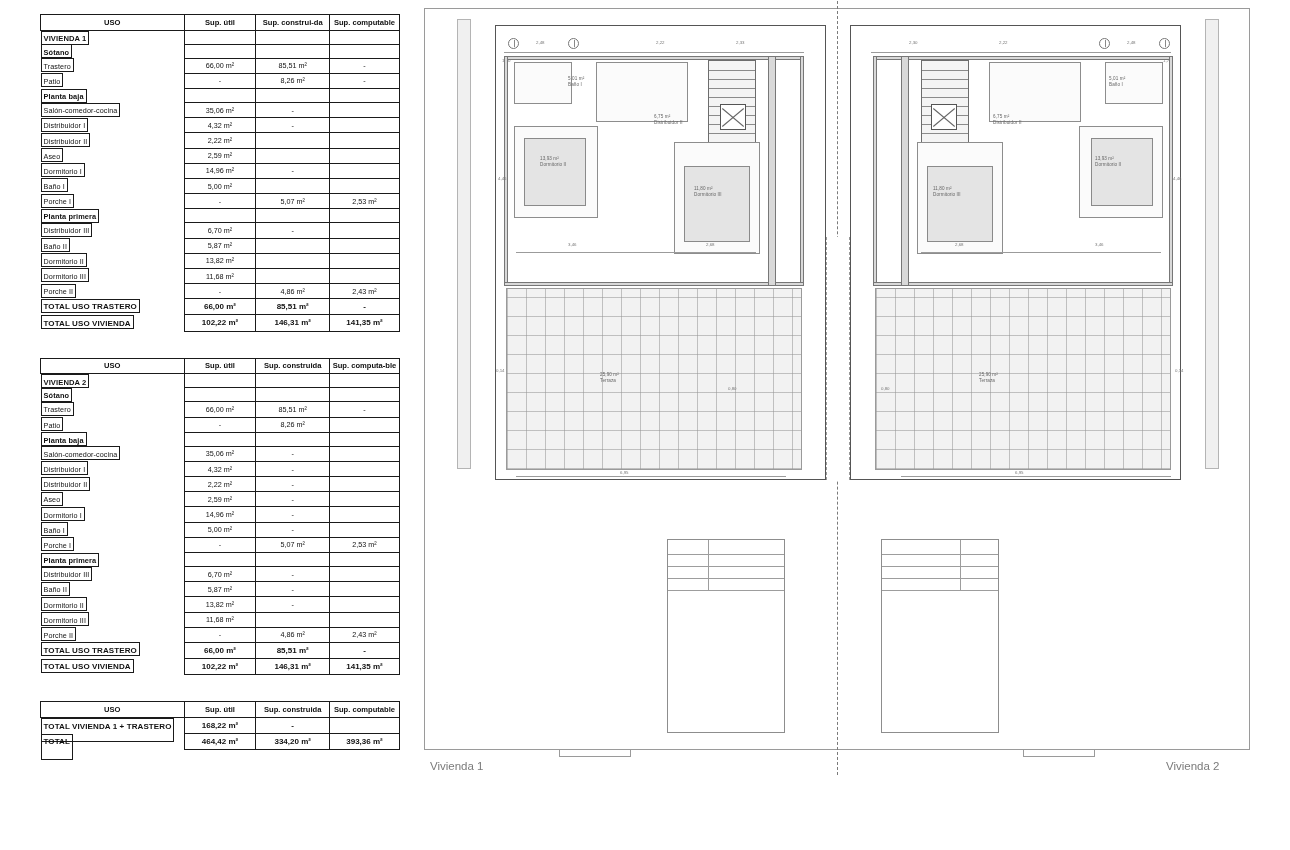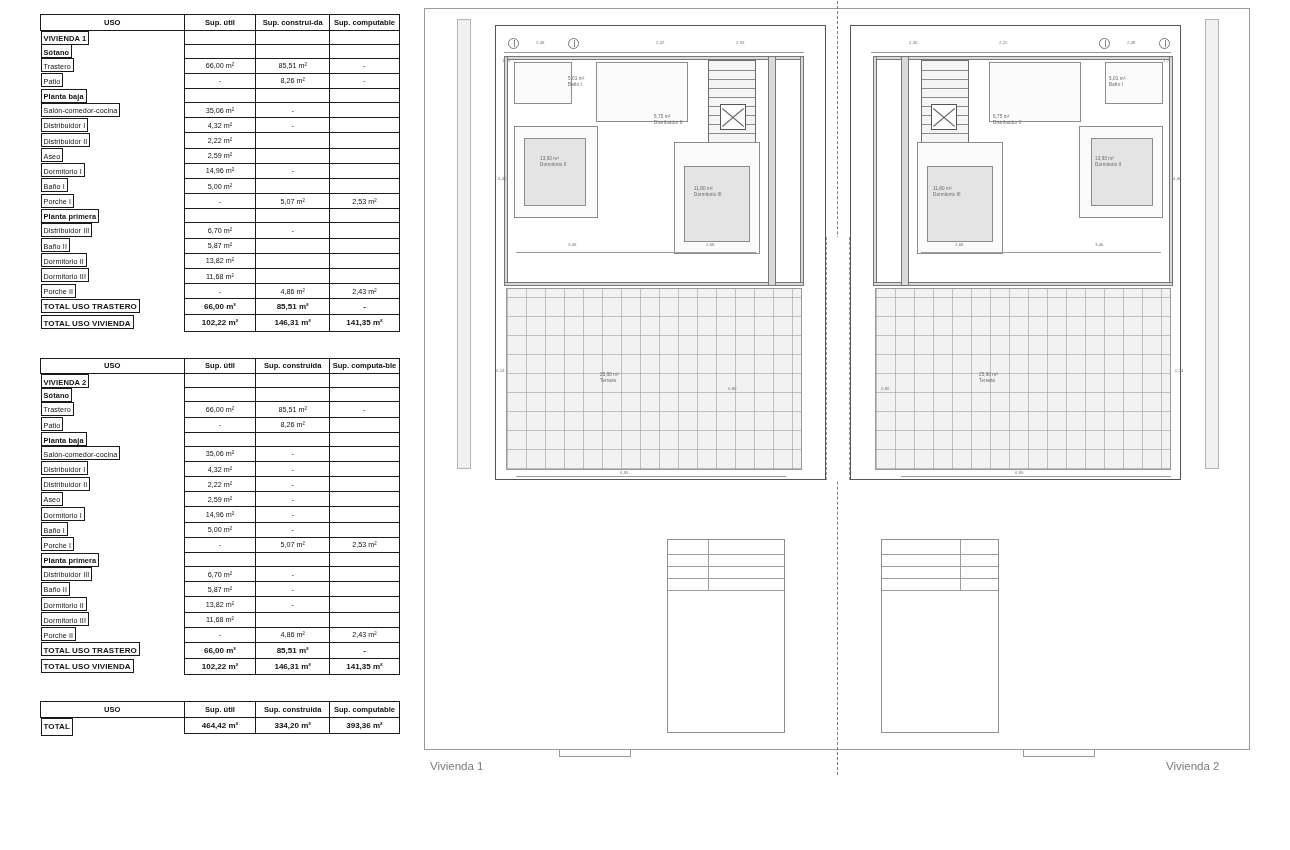--- a/index.html
+++ b/index.html
@@ -522,21 +522,27 @@
       <thead>
         <tr>
           <th>USO</th>
           <th>Sup. útil</th>
           <th>Sup. construida</th>
           <th>Sup. computable</th>
         </tr>
       </thead>
       <tbody>
         <tr class="total">
-            <td class="lbl" style="height:18px">TOTAL</td>
+            <td class="lbl" style="height:24px">TOTAL VIVIENDA 1 + TRASTERO</td>
+            <td>168,22 m²</td>
+            <td>-</td>
+            <td></td>
+          </tr>
+        <tr class="total">
+            <td class="lbl" style="height:26px">TOTAL</td>
             <td>464,42 m²</td>
             <td>334,20  m²</td>
             <td>393,36  m²</td>
           </tr>
       </tbody>
     </table>
   </div>
 
   <div id="plan-panel">
     <div id="plan-frame">

